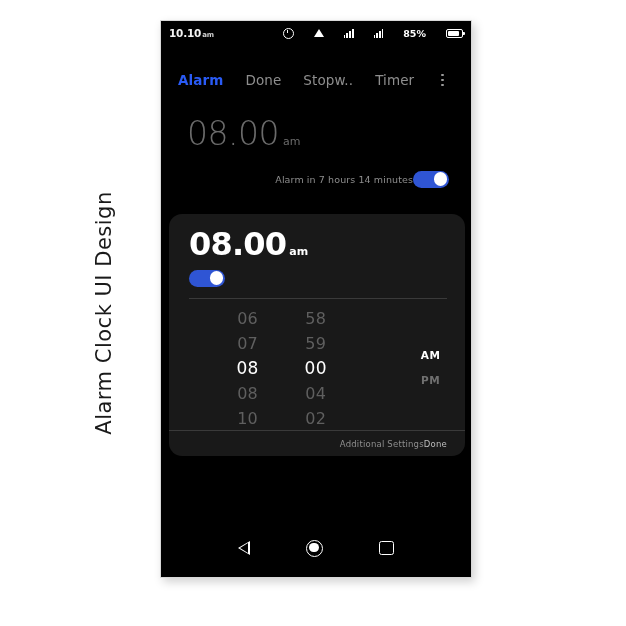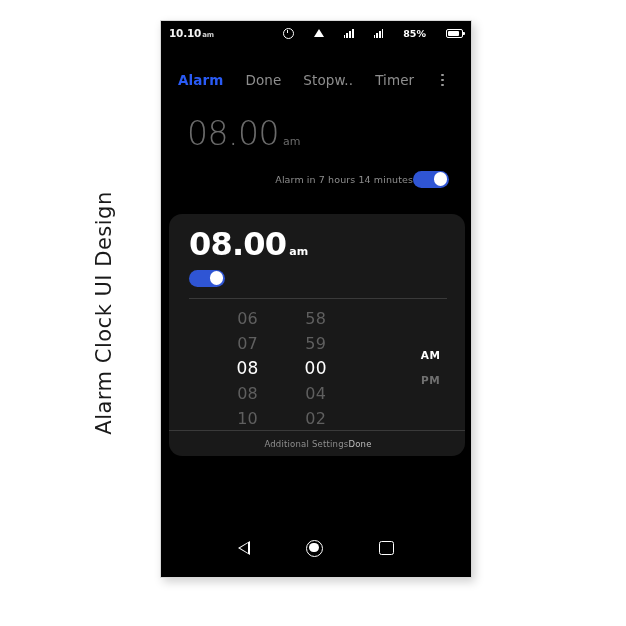--- a/index.html
+++ b/index.html
@@ -351,21 +351,21 @@
 
   
   #card-footer {
     position: absolute;
     left: 0; bottom: 0;
     width: 100%;
     height: 26px;
     border-top: 1px solid #3a3a3a;
     display: flex;
     align-items: center;
-    justify-content: center;
+    justify-content: flex-end;
     padding: 0 18px 0 20px;
     box-sizing: border-box;
   }
   .footer-link {
     font-size: 8.5px;
     color: #8e8e8e;
     font-family: "DejaVu Sans", sans-serif;
     letter-spacing: 0.2px;
   }
   .footer-link.done { color: #bdbdbd; }

